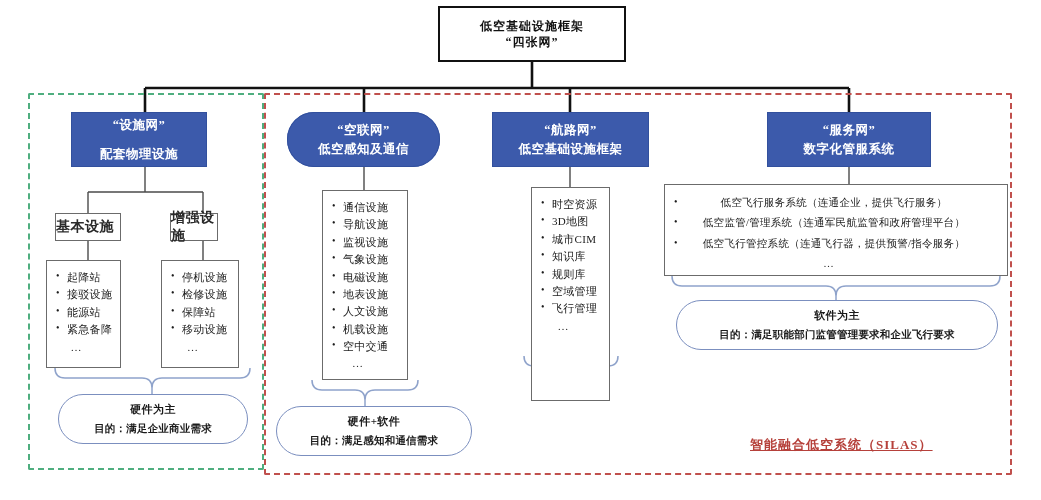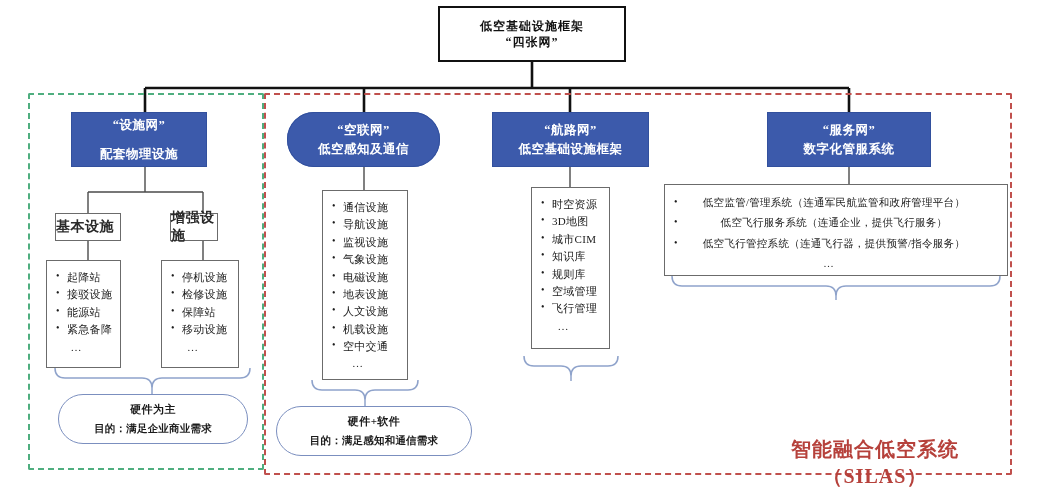--- a/index.html
+++ b/index.html
@@ -67,22 +67,22 @@
     border:1.4px solid #7b8fbf;border-radius:26px;background:#fff;
     display:flex;flex-direction:column;align-items:center;justify-content:center;
     color:#1b1b1b;line-height:1.5;
   }
   .capsule .ttl{font-size:11px;font-weight:700;letter-spacing:.4px;}
   .capsule .sub{font-size:10.5px;font-weight:700;letter-spacing:.2px;margin-top:3px;}
 
   
   .silas{
     left:750px;top:436px;width:250px;
-    font-size:20px;font-weight:700;color:#b6413b;letter-spacing:1px;
-    text-align:center;font-family:"Liberation Serif","DejaVu Serif",serif;
+    font-size:13px;font-weight:700;color:#b6413b;letter-spacing:1px;
+    text-align:left;font-family:"Liberation Serif","DejaVu Serif",serif;text-decoration:underline;
   }
 
   svg.lines{position:absolute;left:0;top:0;width:1041px;height:500px;pointer-events:none;}
 </style>
 </head>
 <body>
 
 <div class="canvas">
 
   <svg class="lines" viewBox="0 0 1041 500">
@@ -187,44 +187,48 @@
   <div class="abs capsule" style="left:276px;top:406px;width:196px;height:50px;">
     <span class="ttl">硬件+软件</span>
     <span class="sub">目的：满足感知和通信需求</span>
   </div>
 
   <div class="abs blue" style="left:492px;top:112px;width:157px;height:55px;">
     <span class="l1">“航路网”</span>
     <span class="l2">低空基础设施框架</span>
   </div>
 
-  <div class="abs wbox listbox" style="left:531px;top:187px;width:79px;height:162px;">
+  <div class="abs wbox listbox" style="left:531px;top:187px;width:79px;height:214px;">
     <ul>
         <li>时空资源</li>
         <li>3D地图</li>
         <li>城市CIM</li>
         <li>知识库</li>
         <li>规则库</li>
         <li>空域管理</li>
         <li>飞行管理</li>
         <li class="ell">…</li>
       </ul>
   </div>
 
 
   <div class="abs blue" style="left:767px;top:112px;width:164px;height:55px;">
     <span class="l1">“服务网”</span>
     <span class="l2">数字化管服系统</span>
   </div>
 
   <div class="abs wbox listbox wide-list" style="left:664px;top:184px;width:344px;height:92px;">
     <ul>
+        <li>低空飞行服务系统（连通企业，提供飞行服务）</li>
         <li>低空监管/管理系统（连通军民航监管和政府管理平台）</li>
-        <li>低空飞行服务系统（连通企业，提供飞行服务）</li>
         <li>低空飞行管控系统（连通飞行器，提供预警/指令服务）</li>
         <li class="ell">…</li>
       </ul>
   </div>
 
+  <div class="abs capsule" style="left:676px;top:300px;width:322px;height:50px;">
+    <span class="ttl">软件为主</span>
+    <span class="sub">目的：满足职能部门监管管理要求和企业飞行要求</span>
+  </div>
 
   <div class="abs silas">智能融合低空系统（SILAS）</div>
 
 </div>
 
 </body></html>

